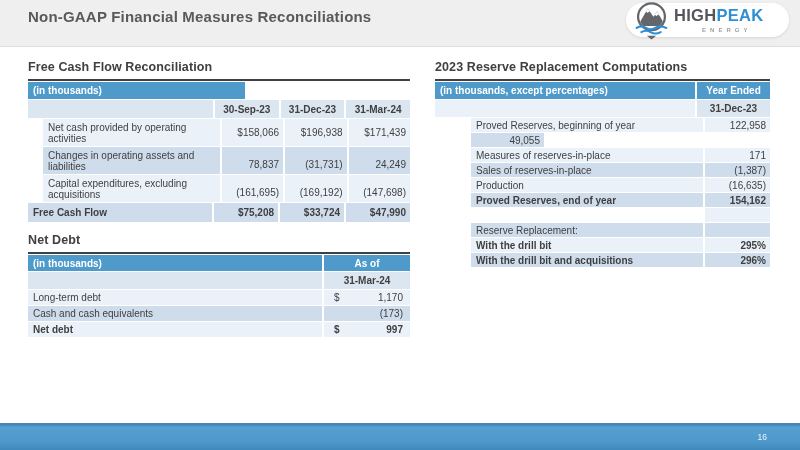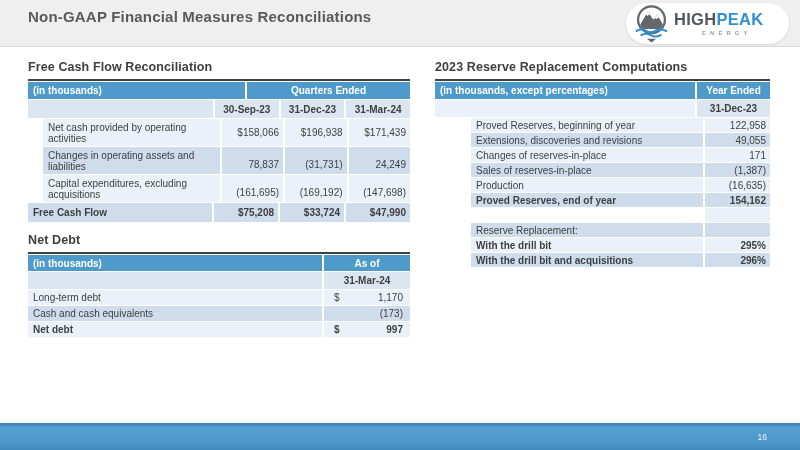--- a/index.html
+++ b/index.html
@@ -12,21 +12,21 @@
   
   .header-band {
     position:absolute; top:0; left:0; right:0; height:47px;
     background:#efeff0; border-bottom:1px solid #dddddd;
   }
   .slide-title {
     position:absolute; left:28px; top:8px;
     font-size:15px; font-weight:bold; color:#595959; letter-spacing:.2px;
   }
   .logo-pill {
-    position:absolute; right:11px; top:3px; width:163px; height:41px;
+    position:absolute; right:11px; top:3px; width:163px; height:34px;
     background:#ffffff; border-radius:21px;
     box-shadow:0 1px 3px rgba(0,0,0,.10);
     display:flex; align-items:center; padding-left:7px;
   }
   .logo-badge { width:37px; height:41px; flex:0 0 auto; }
   .logo-textblock { margin-left:4px; line-height:1; }
   .logo-name { font-size:16.5px; font-weight:bold; letter-spacing:.3px; white-space:nowrap; }
   .logo-high { color:#54565b; }
   .logo-peak { color:#2e8fd5; }
   .logo-energy {
@@ -129,21 +129,20 @@
     </div>
   </div>
 
   <div class="left-col">
 
     <div class="section-title">Free Cash Flow Reconciliation</div>
 
     <div class="tbl fcf">
       <div class="tr h-row">
         <div class="td lbl hdr">(in thousands)</div>
-        <div class="td group hdr ctr">Quarters Ended</div>
       </div>
       <div class="tr s-row">
         <div class="td lbl sub"></div>
         <div class="td val sub ctr">30-Sep-23</div>
         <div class="td val sub ctr">31-Dec-23</div>
         <div class="td val sub ctr">31-Mar-24</div>
       </div>
       <div class="tr tall">
         <div class="td lbl bgL">Net cash provided by operating activities</div>
         <div class="td val num bgL">$158,066</div>
@@ -216,25 +215,24 @@
       </div>
       <div class="tr s-row">
         <div class="td lbl bgL"></div>
         <div class="td val sub ctr">31-Dec-23</div>
       </div>
       <div class="tr d-row">
         <div class="td lbl bgL">Proved Reserves, beginning of year</div>
         <div class="td val num bgL">122,958</div>
       </div>
       <div class="tr d-row">
-        <div class="td lbl bgD">Extensions, discoveries and revisions</div>
         <div class="td val num bgD">49,055</div>
       </div>
       <div class="tr d-row">
-        <div class="td lbl bgL">Changes of reserves-in-place</div>
+        <div class="td lbl bgL">Measures of reserves-in-place</div>
         <div class="td val num bgL">171</div>
       </div>
       <div class="tr d-row">
         <div class="td lbl bgD">Sales of reserves-in-place</div>
         <div class="td val num bgD">(1,387)</div>
       </div>
       <div class="tr d-row">
         <div class="td lbl bgL">Production</div>
         <div class="td val num bgL">(16,635)</div>
       </div>

